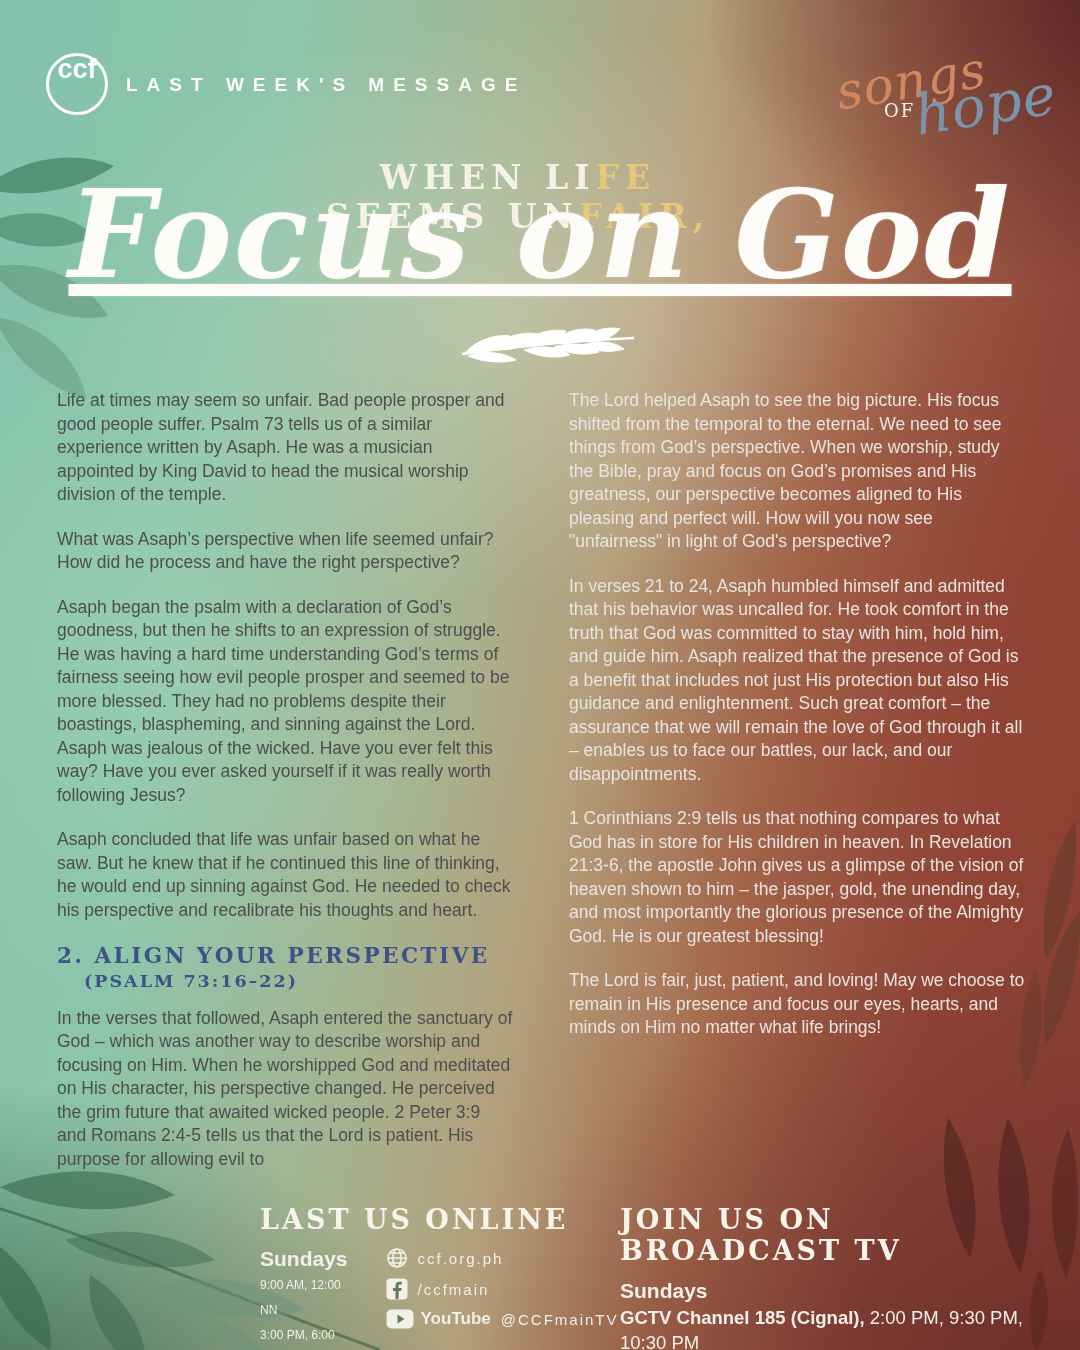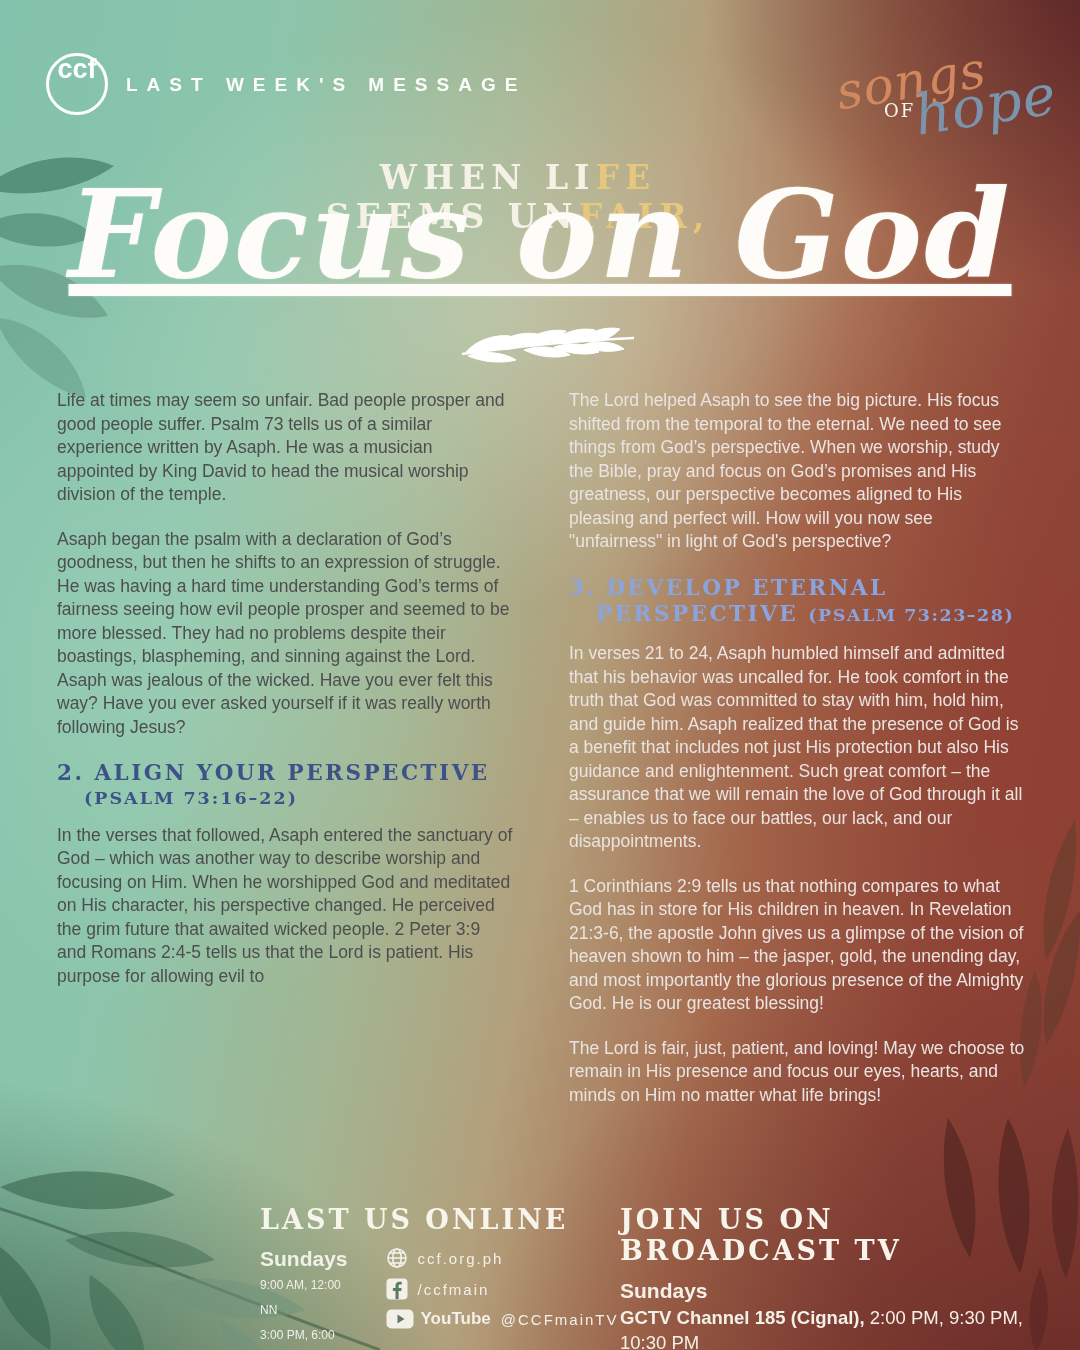--- a/index.html
+++ b/index.html
@@ -166,34 +166,32 @@
       <path d="M100,26 C112,15 130,11 143,14 C133,25 116,31 100,26 Z"></path>
       <path d="M102,31 C116,38 134,40 147,36 C136,27 118,26 102,31 Z"></path>
       <path d="M128,24 C140,14 156,10 168,13 C159,23 143,29 128,24 Z"></path>
       <path d="M130,29 C143,36 160,37 172,33 C162,25 145,24 130,29 Z"></path>
     </g>
   </svg>
 
   <div class="abs columns">
     <div class="col col-left">
       <p>Life at times may seem so unfair. Bad people prosper and good people suffer. Psalm 73 tells us of a similar experience written by Asaph. He was a musician appointed by King David to head the musical worship division of the temple.</p>
+      <p>What was Asaph’s perspective when life seemed unfair? How did he process and have the right perspective?</p>
       <p>Asaph began the psalm with a declaration of God’s goodness, but then he shifts to an expression of struggle. He was having a hard time understanding God’s terms of fairness seeing how evil people prosper and seemed to be more blessed. They had no problems despite their boastings, blaspheming, and sinning against the Lord. Asaph was jealous of the wicked. Have you ever felt this way? Have you ever asked yourself if it was really worth following Jesus?</p>
+      <p>Asaph concluded that life was unfair based on what he saw. But he knew that if he continued this line of thinking, he would end up sinning against God. He needed to check his perspective and recalibrate his thoughts and heart.</p>
       <div class="sec-h h-blue">
         <div class="l1">2. ALIGN YOUR PERSPECTIVE</div>
         <div class="ref">(PSALM 73:16–22)</div>
       </div>
       <p>In the verses that followed, Asaph entered the sanctuary of God – which was another way to describe worship and focusing on Him. When he worshipped God and meditated on His character, his perspective changed. He perceived the grim future that awaited wicked people. 2 Peter 3:9 and Romans 2:4-5 tells us that the Lord is patient. His purpose for allowing evil to</p>
     </div>
 
     <div class="col col-right">
       <p>The Lord helped Asaph to see the big picture. His focus shifted from the temporal to the eternal.  We need to see things from God’s perspective. When we worship, study the Bible, pray and focus on God’s promises and His greatness, our perspective becomes aligned to His pleasing and perfect will. How will you now see "unfairness" in light of God's perspective?</p>
-      <div class="sec-h h-lblue" style="margin-top:18px;">
-        <div class="l1">3. DEVELOP ETERNAL</div>
-        <div class="l1" style="margin-left:27px;"><span>PERSPECTIVE </span><span class="ref-inline">(PSALM 73:23–28)</span></div>
-      </div>
       <p>In verses 21 to 24, Asaph humbled himself and admitted that his behavior was uncalled for. He took comfort in the truth that God was committed to stay with him, hold him, and guide him. Asaph realized that the presence of God is a benefit that includes not just His protection but also His guidance and enlightenment. Such great comfort – the assurance that we will remain the love of God through it all – enables us to face our battles, our lack, and our disappointments.</p>
       <p>1 Corinthians 2:9 tells us that nothing compares to what God has in store for His children in heaven. In Revelation 21:3-6, the apostle John gives us a glimpse of the vision of heaven shown to him – the jasper, gold, the unending day, and most importantly the glorious presence of the Almighty God. He is our greatest blessing!</p>
       <p>The Lord is fair, just, patient, and loving! May we choose to remain in His presence and focus our eyes, hearts, and minds on Him no matter what life brings!</p>
     </div>
   </div>
 
   <div class="abs online">
     <div class="f-heading">LAST US ONLINE</div>
     <div class="cols">
       <div>

